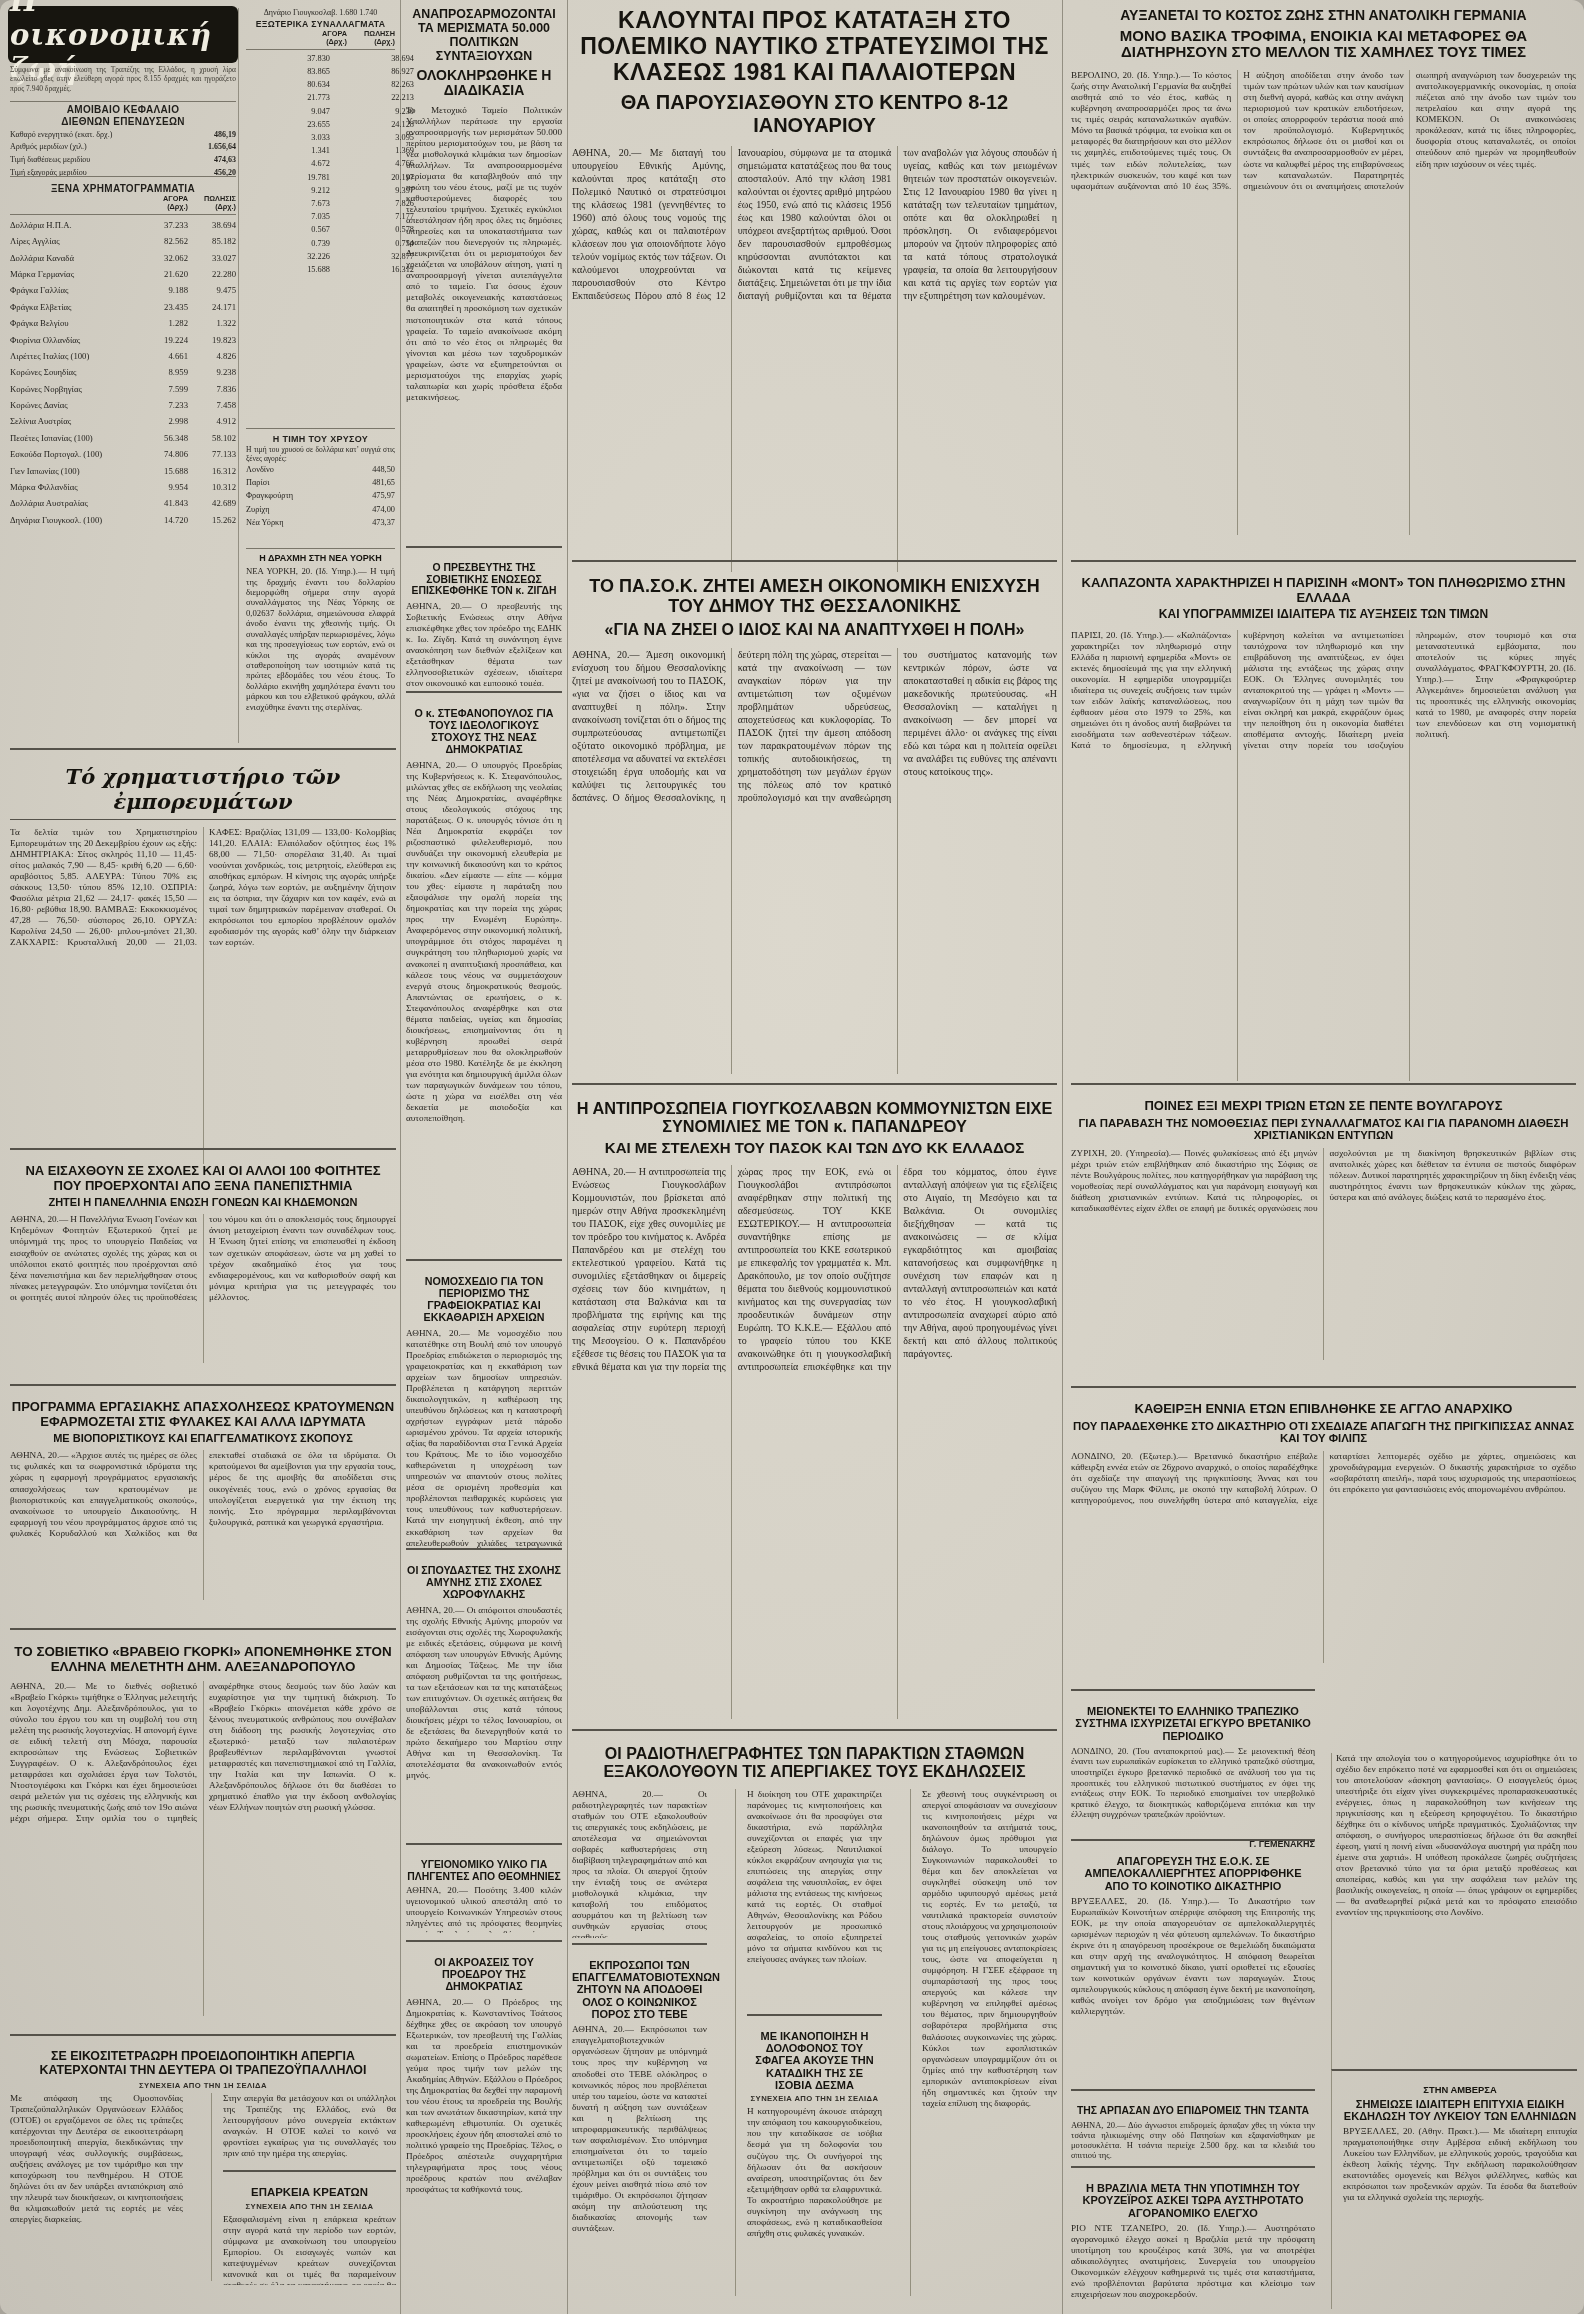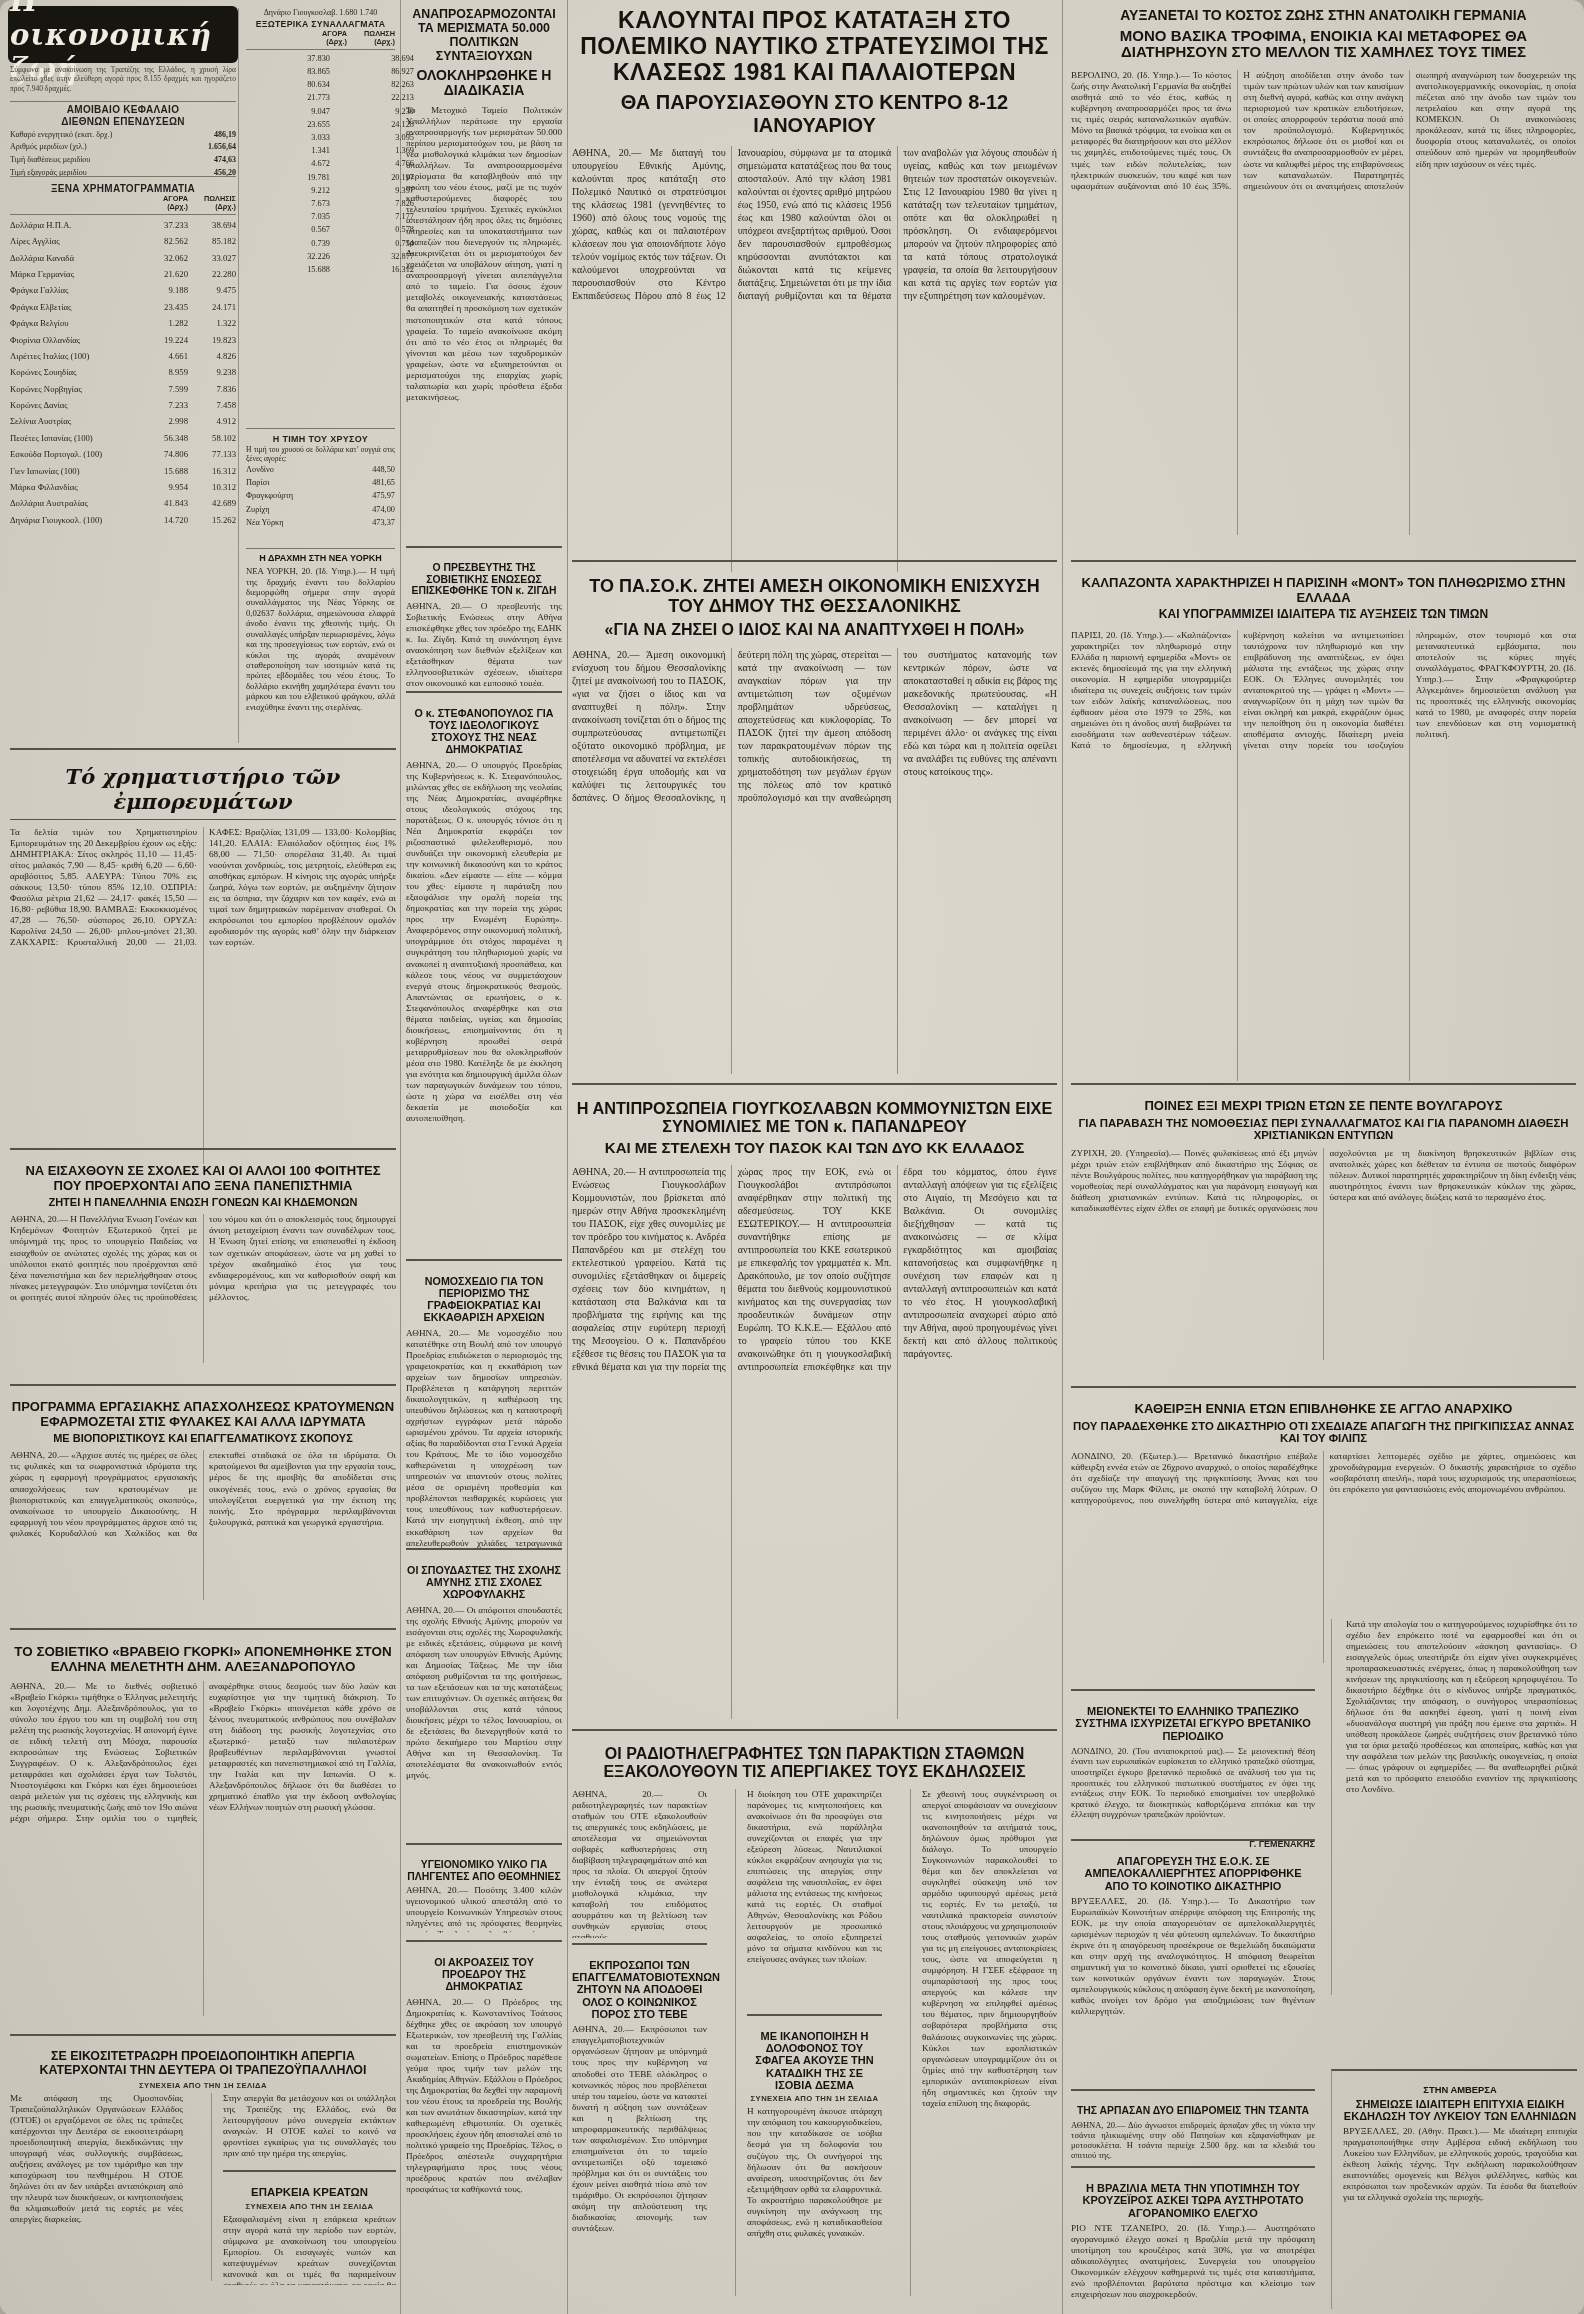--- a/index.html
+++ b/index.html
@@ -514,21 +514,21 @@
   <div class="abs tb" style="left:1071px;top:2089px;width:244px;height:73px;">
     <div class="hd" style="font-size:10.4px;">ΤΗΣ ΑΡΠΑΣΑΝ ΔΥΟ ΕΠΙΔΡΟΜΕΙΣ ΤΗΝ ΤΣΑΝΤΑ</div>
     <div class="bd" style="height:40px;margin-top:3px;font-size:8.5px;">ΑΘΗΝΑ, 20.— Δύο άγνωστοι επιδρομείς άρπαξαν χθες τη νύκτα την τσάντα ηλικιωμένης στην οδό Πατησίων και εξαφανίσθηκαν με μοτοσυκλέττα. Η τσάντα περιείχε 2.500 δρχ. και τα κλειδιά του σπιτιού της.</div>
   </div>
 
   <div class="abs tb" style="left:1071px;top:2166px;width:244px;height:143px;">
     <div class="hd" style="font-size:11px;">Η ΒΡΑΖΙΛΙΑ ΜΕΤΑ ΤΗΝ ΥΠΟΤΙΜΗΣΗ ΤΟΥ ΚΡΟΥΖΕΪΡΟΣ ΑΣΚΕΙ ΤΩΡΑ ΑΥΣΤΗΡΟΤΑΤΟ ΑΓΟΡΑΝΟΜΙΚΟ ΕΛΕΓΧΟ</div>
     <div class="bd" style="height:87px;margin-top:4px;">ΡΙΟ ΝΤΕ ΤΖΑΝΕΪΡΟ, 20. (Ιδ. Υπηρ.).— Αυστηρότατο αγορανομικό έλεγχο ασκεί η Βραζιλία μετά την πρόσφατη υποτίμηση του κρουζέιρος κατά 30%, για να αποτρέψει αδικαιολόγητες ανατιμήσεις. Συνεργεία του υπουργείου Οικονομικών ελέγχουν καθημερινά τις τιμές στα καταστήματα, ενώ προβλέπονται βαρύτατα πρόστιμα και κλείσιμο των επιχειρήσεων που αισχροκερδούν.</div>
   </div>
 
-  <div class="abs" style="left:1331px;top:1619px;width:246px;height:376px;border-left:1px solid #94907f;padding-left:14px;">
+  <div class="abs" style="left:1331px;top:1753px;width:246px;height:376px;border-left:1px solid #94907f;padding-left:4px;">
     <div class="bd" style="height:372px;">Κατά την απολογία του ο κατηγορούμενος ισχυρίσθηκε ότι το σχέδιο δεν επρόκειτο ποτέ να εφαρμοσθεί και ότι οι σημειώσεις του αποτελούσαν «άσκηση φαντασίας». Ο εισαγγελεύς όμως υπεστήριξε ότι είχαν γίνει συγκεκριμένες προπαρασκευαστικές ενέργειες, όπως η παρακολούθηση των κινήσεων της πριγκιπίσσης και η εξεύρεση κρησφυγέτου. Το δικαστήριο δέχθηκε ότι ο κίνδυνος υπήρξε πραγματικός. Σχολιάζοντας την απόφαση, ο συνήγορος υπερασπίσεως δήλωσε ότι θα ασκηθεί έφεση, γιατί η ποινή είναι «δυσανάλογα αυστηρή για πράξη που έμεινε στα χαρτιά». Η υπόθεση προκάλεσε ζωηρές συζητήσεις στον βρετανικό τύπο για τα όρια μεταξύ προθέσεως και αποπείρας, καθώς και για την ασφάλεια των μελών της βασιλικής οικογενείας, η οποία — όπως γράφουν οι εφημερίδες — θα αναθεωρηθεί ριζικά μετά και το πρόσφατο επεισόδιο εναντίον της πριγκιπίσσης στο Λονδίνο.</div>
   </div>
 
   <div class="abs tb" style="left:1331px;top:2069px;width:246px;height:240px;border-left:1px solid #94907f;padding-left:11px;">
     <div class="hd" style="font-size:9.4px;">ΣΤΗΝ ΑΜΒΕΡΣΑ</div>
     <div class="hd" style="font-size:11px;margin-top:2px;">ΣΗΜΕΙΩΣΕ ΙΔΙΑΙΤΕΡΗ ΕΠΙΤΥΧΙΑ ΕΙΔΙΚΗ ΕΚΔΗΛΩΣΗ ΤΟΥ ΛΥΚΕΙΟΥ ΤΩΝ ΕΛΛΗΝΙΔΩΝ</div>
     <div class="bd" style="height:149px;margin-top:4px;">ΒΡΥΞΕΛΛΕΣ, 20. (Αθην. Πρακτ.).— Με ιδιαίτερη επιτυχία πραγματοποιήθηκε στην Αμβέρσα ειδική εκδήλωση του Λυκείου των Ελληνίδων, με ελληνικούς χορούς, τραγούδια και έκθεση λαϊκής τέχνης. Την εκδήλωση παρακολούθησαν εκατοντάδες ομογενείς και Βέλγοι φιλέλληνες, καθώς και εκπρόσωποι των προξενικών αρχών. Τα έσοδα θα διατεθούν για τα ελληνικά σχολεία της περιοχής.</div>
   </div>
 
 </div>

